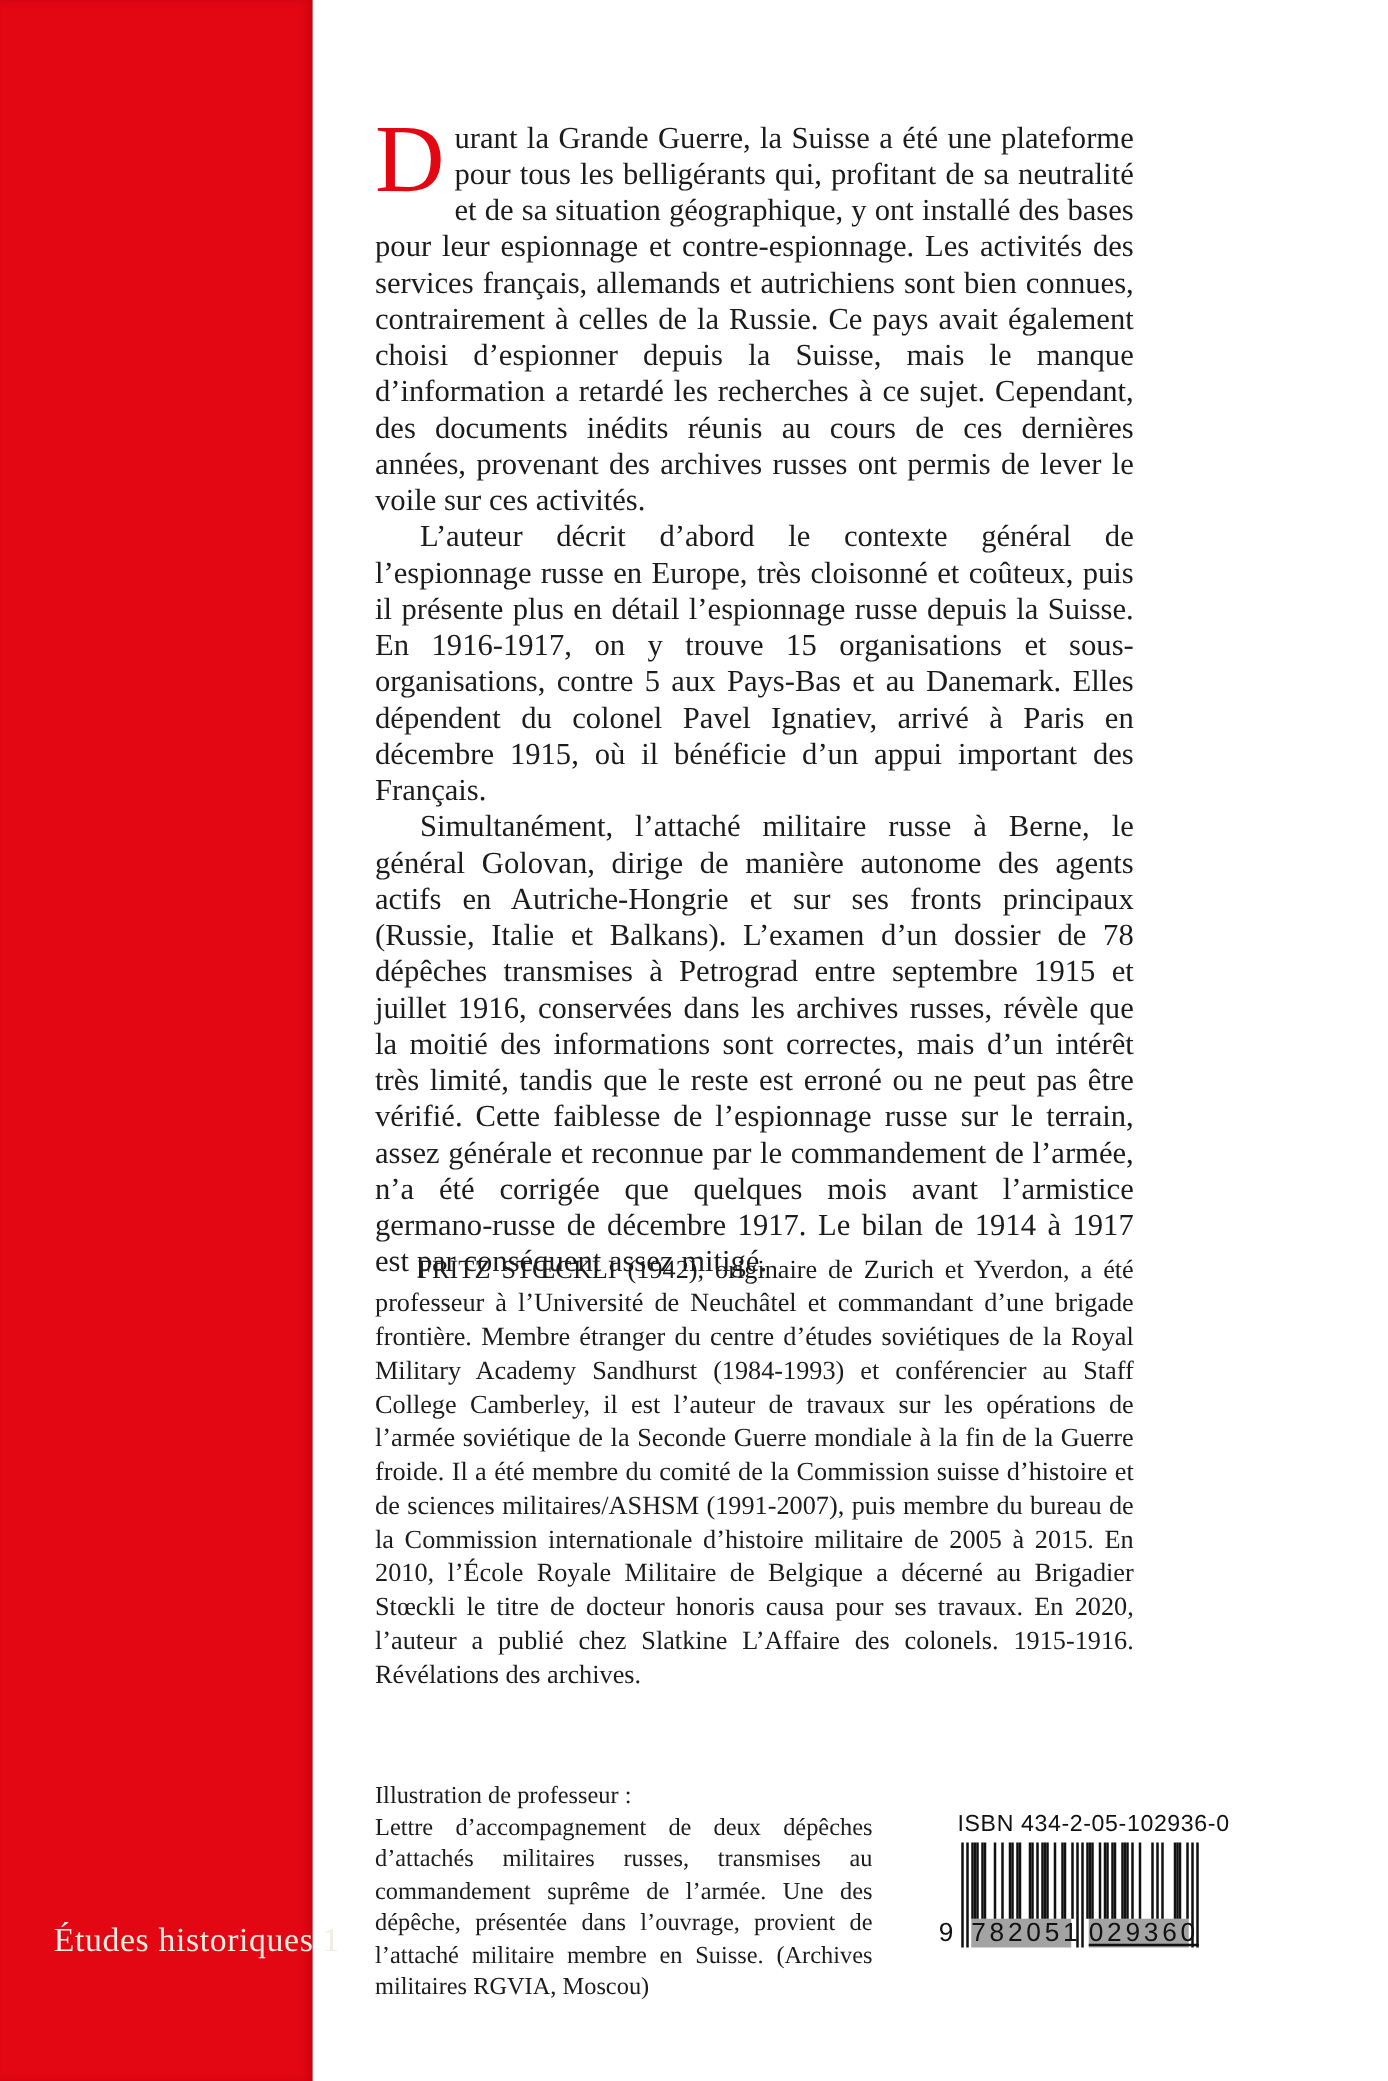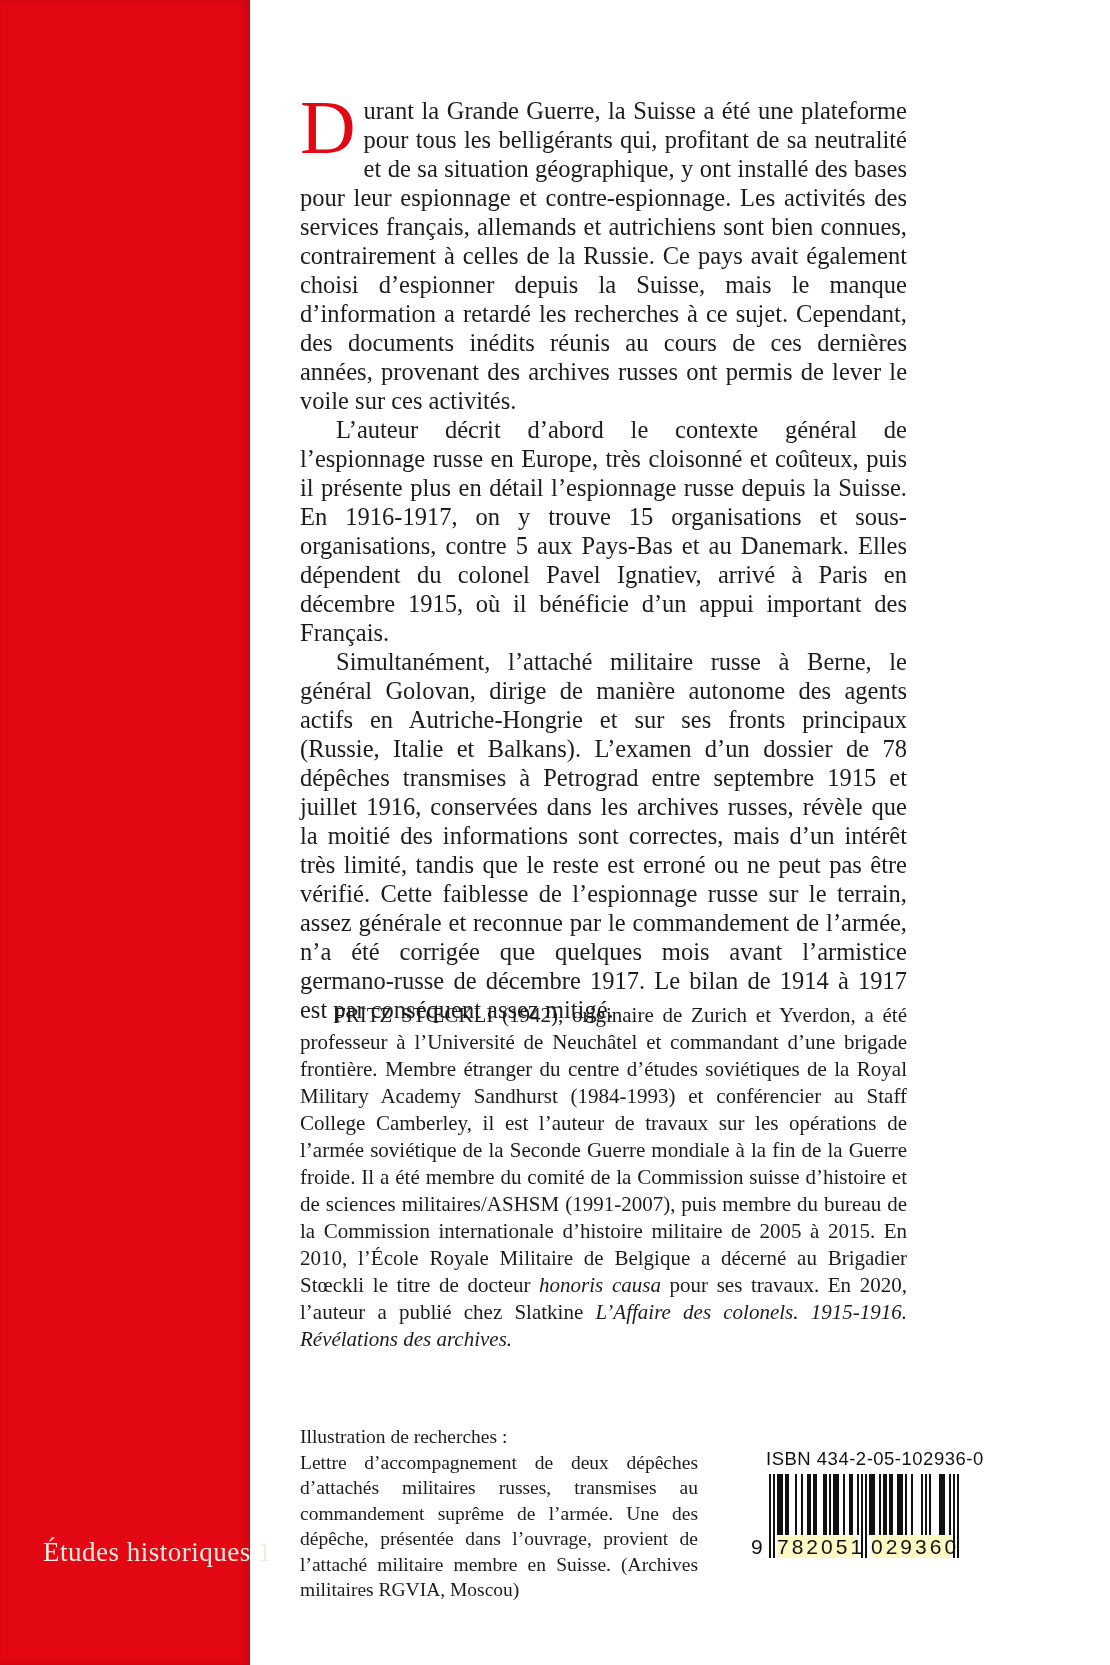--- a/index.html
+++ b/index.html
@@ -61,21 +61,21 @@
     position: absolute;
     left: 300px;
     top: 1002px;
     width: 607px;
     color: #1c1c1c;
     font-size: 21px;
     line-height: 27px;
     text-align: justify;
     text-indent: 34px;
   }
-  .bio .ital { font-style: italic; }
+  .bio .ital { }
 
   
   .cover-note {
     position: absolute;
     left: 300px;
     top: 1424px;
     width: 398px;
     color: #1c1c1c;
     font-size: 19.5px;
     line-height: 25.5px;
@@ -109,49 +109,49 @@
     top: 0;
     width: 2px;
     background: #111;
   }
   .bc-digits {
     position: absolute;
     font-family: "Liberation Sans", "DejaVu Sans", sans-serif;
     font-size: 21px;
     color: #111;
     letter-spacing: 3px;
-    background: #fef9c3;
+    background: #a3a3a3;
     top: 61px;
     height: 23px;
     line-height: 23px;
     white-space: nowrap;
   }
   .bc-lead { left: -18px; background: transparent; letter-spacing: 0; }
   .bc-g1 { left: 8px;  width: 80px; text-align: center; }
-  .bc-g2 { left: 102px; width: 80px; text-align: right; }
+  .bc-g2 { left: 102px; width: 80px; text-align: right; text-decoration: underline; }
 </style>
 </head>
 <body>
 
 <div class="page">
 
   <div class="spine">
     <div class="spine-label">Études historiques 1</div>
   </div>
 
   <div class="main-col syn">
     <p><span class="drop-cap">D</span><span>urant la Grande Guerre, la Suisse a été une plateforme pour tous les belligérants qui, profitant de sa neutralité et de sa situation géographique, y ont installé des bases pour leur espionnage et contre-espionnage. Les activités des services français, allemands et autrichiens sont bien connues, contrairement à celles de la Russie. Ce pays avait également choisi d’espionner depuis la Suisse, mais le manque d’information a retardé les recherches à ce sujet. Cependant, des documents inédits réunis au cours de ces dernières années, provenant des archives russes ont permis de lever le voile sur ces activités.</span></p>
     <p class="indented">L’auteur décrit d’abord le contexte général de l’espionnage russe en Europe, très cloisonné et coûteux, puis il présente plus en détail l’espionnage russe depuis la Suisse. En 1916-1917, on y trouve 15 organisations et sous-organisations, contre 5 aux Pays-Bas et au Danemark. Elles dépendent du colonel Pavel Ignatiev, arrivé à Paris en décembre 1915, où il bénéficie d’un appui important des Français.</p>
     <p class="indented">Simultanément, l’attaché militaire russe à Berne, le général Golovan, dirige de manière autonome des agents actifs en Autriche-Hongrie et sur ses fronts principaux (Russie, Italie et Balkans). L’examen d’un dossier de 78 dépêches transmises à Petrograd entre septembre 1915 et juillet 1916, conservées dans les archives russes, révèle que la moitié des informations sont correctes, mais d’un intérêt très limité, tandis que le reste est erroné ou ne peut pas être vérifié. Cette faiblesse de l’espionnage russe sur le terrain, assez générale et reconnue par le commandement de l’armée, n’a été corrigée que quelques mois avant l’armistice germano-russe de décembre 1917. Le bilan de 1914 à 1917 est par conséquent assez mitigé.</p>
   </div>
 
   <div class="bio"><span>FRITZ STŒCKLI (1942), originaire de Zurich et Yverdon, a été professeur à l’Université de Neuchâtel et commandant d’une brigade frontière. Membre étranger du centre d’études soviétiques de la Royal Military Academy Sandhurst (1984-1993) et conférencier au Staff College Camberley, il est l’auteur de travaux sur les opérations de l’armée soviétique de la Seconde Guerre mondiale à la fin de la Guerre froide. Il a été membre du comité de la Commission suisse d’histoire et de sciences militaires/ASHSM (1991-2007), puis membre du bureau de la Commission internationale d’histoire militaire de 2005 à 2015. En 2010, l’École Royale Militaire de Belgique a décerné au Brigadier Stœckli le titre de docteur </span><span class="ital">honoris causa</span><span> pour ses travaux. En 2020, l’auteur a publié chez Slatkine </span><span class="ital">L’Affaire des colonels. 1915-1916. Révélations des archives.</span></div>
 
   <div class="cover-note">
-    <div>Illustration de recherches :</div>
+    <div>Illustration de professeur :</div>
     <div class="note-body">Lettre d’accompagnement de deux dépêches d’attachés militaires russes, transmises au commandement suprême de l’armée.  Une des dépêche, présentée dans l’ouvrage, provient de l’attaché militaire membre en Suisse. (Archives militaires RGVIA, Moscou)</div>
   </div>
 
   <div class="barcode-block">
     <div class="isbn-label">ISBN  434-2-05-102936-0</div>
     <div class="barcode" id="barcode">
       <span class="bc-digits bc-lead">9</span>
       <span class="bc-digits bc-g1">782051</span>
       <span class="bc-digits bc-g2">029360</span>
     <div class="bar" style="left: 0px; height: 84px;"></div>

